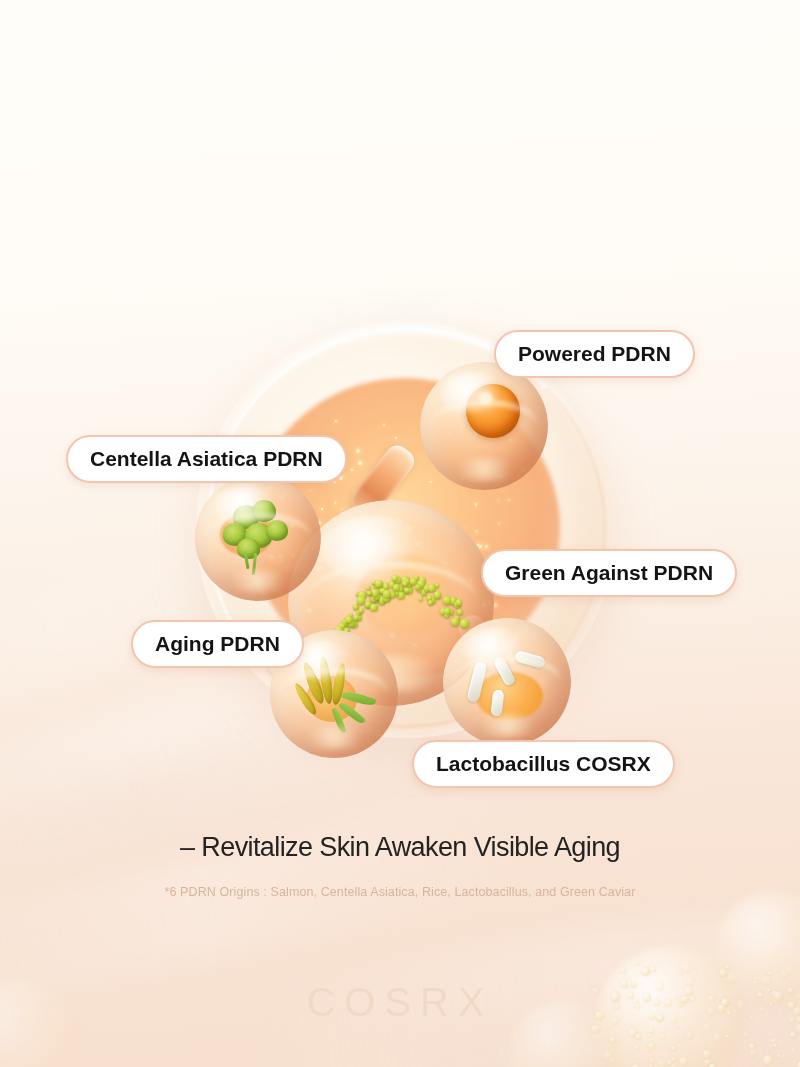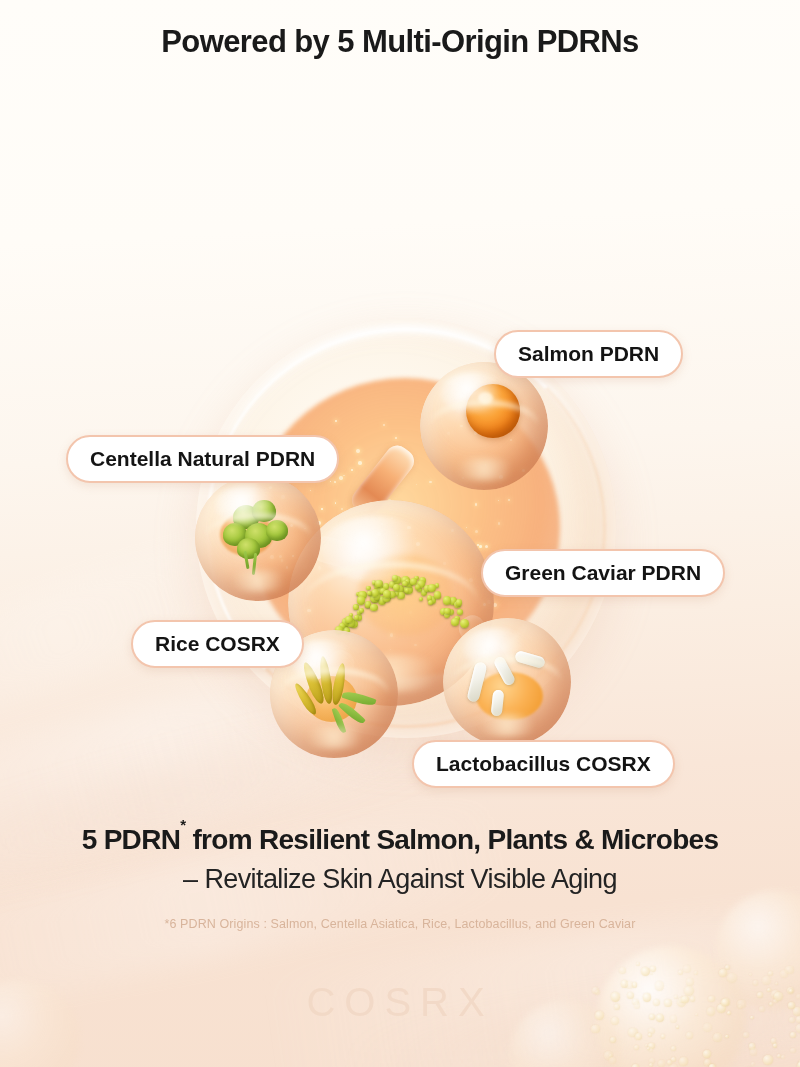--- a/index.html
+++ b/index.html
@@ -436,21 +436,20 @@
       <i style="left:84.2%;top:25.8%;width:4.3px;height:4.3px;opacity:0.67"></i>
       <i style="left:95.3%;top:81.9%;width:5.6px;height:5.6px;opacity:0.33"></i>
       <i style="left:41.9%;top:9.1%;width:4.8px;height:4.8px;opacity:0.47"></i>
       <i style="left:33.6%;top:69.3%;width:4.4px;height:4.4px;opacity:0.54"></i>
       <i style="left:88.0%;top:20.5%;width:3.5px;height:3.5px;opacity:0.38"></i>
       <i style="left:85.1%;top:39.1%;width:4.1px;height:4.1px;opacity:0.55"></i>
       <i style="left:90.5%;top:9.2%;width:8.0px;height:8.0px;opacity:0.26"></i>
     </div>
 
   <div id="headline-block">
-    <div id="sub-headline">Powered by 5 Multi-Origin PDRNs</div>
   </div>
 
   <div id="molecule-stage">
 
     <div id="petri-dish"></div>
     <div id="petri-rim-gloss"></div>
     <div id="amber-pool"></div>
     <div class="sparkle-field" id="pool-sparkles" style="left:250px; top:78px; width:310px; height:300px;">
         <i style="left:17.5%;top:49.9%;width:1.4px;height:1.4px;opacity:0.55"></i>
         <i style="left:21.3%;top:58.1%;width:1.3px;height:1.3px;opacity:0.93"></i>
@@ -690,35 +689,34 @@
       <div class="rod" style="left:44%; top:30%; width:11px; height:30px; transform:rotate(-28deg);"></div>
       <div class="rod" style="left:56%; top:28%; width:30px; height:11px; transform:rotate(16deg);"></div>
       <div class="rod" style="left:38%; top:56%; width:11px; height:26px; transform:rotate(6deg);"></div>
       <div class="hl-top"></div>
       <div class="hl-ring"></div>
       <div class="hl-bottom"></div>
     </div>
   </div>
 
   <div class="pill" id="pill-salmon">
-    <span>Salmon PDRN</span>
+    <span>Powered PDRN</span>
   </div>
   <div class="pill" id="pill-centella">
-    <span>Centella Natural PDRN</span>
+    <span>Centella Asiatica PDRN</span>
   </div>
   <div class="pill" id="pill-caviar">
-    <span>Green Caviar PDRN</span>
+    <span>Green Against PDRN</span>
   </div>
   <div class="pill" id="pill-rice">
-    <span>Rice COSRX</span>
+    <span>Aging PDRN</span>
   </div>
   <div class="pill" id="pill-lacto">
     <span>Lactobacillus COSRX</span>
   </div>
 
   <div id="bottom-block">
-    <div id="bottom-line-1"><span>5 PDRN</span><sup>*</sup><span> from Resilient Salmon, Plants &amp; Microbes</span></div>
-    <div id="bottom-line-2">– Revitalize Skin Against Visible Aging</div>
+    <div id="bottom-line-2">– Revitalize Skin Awaken Visible Aging</div>
     <div id="footnote">*6 PDRN Origins : Salmon, Centella Asiatica, Rice, Lactobacillus, and Green Caviar</div>
   </div>
 
   <div id="cosrx-watermark">COSRX</div>
 </div>
 
 </body></html>

